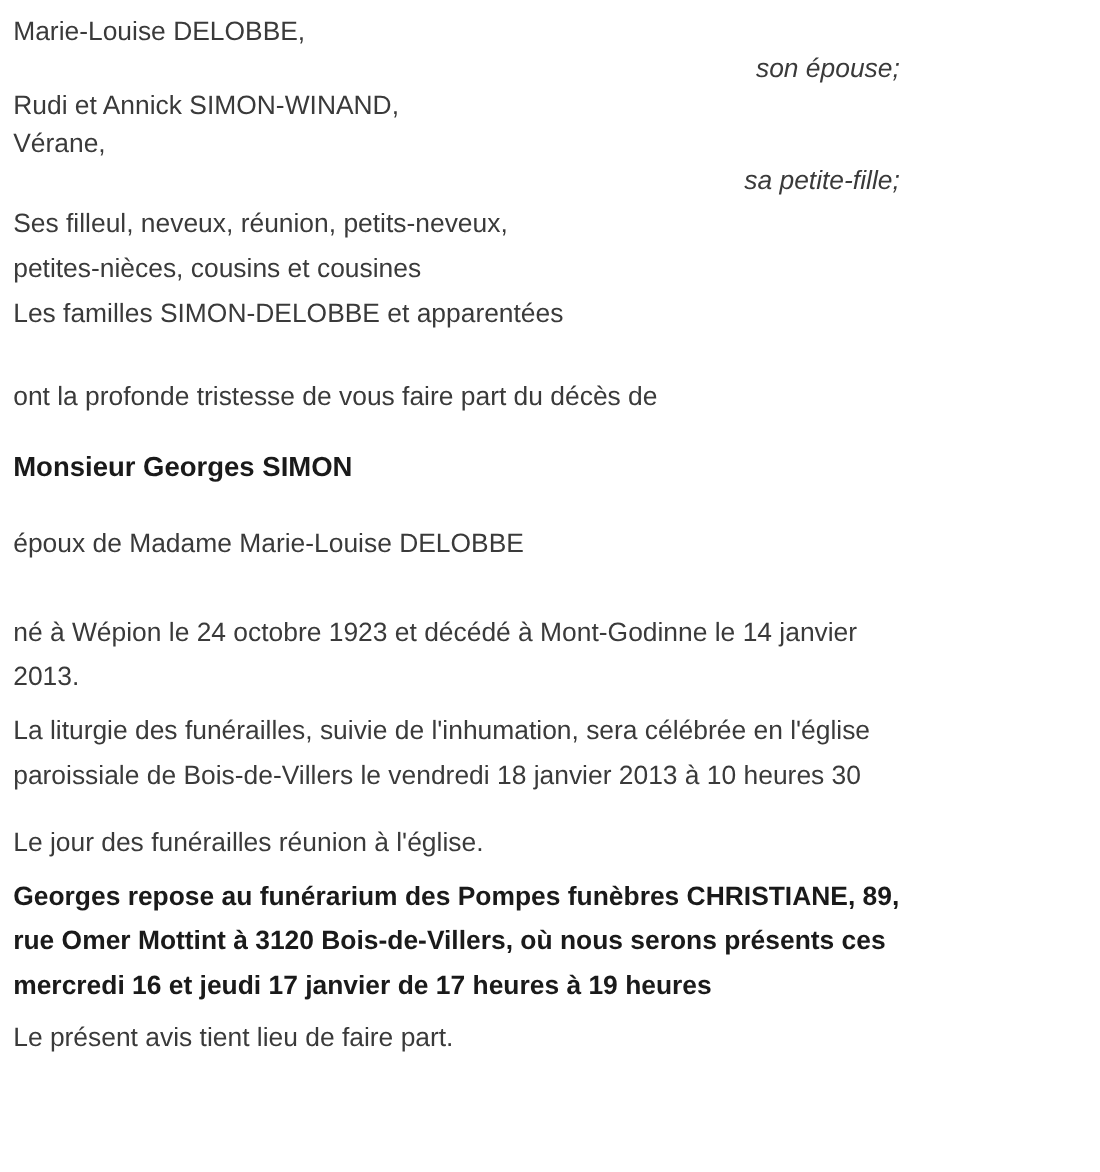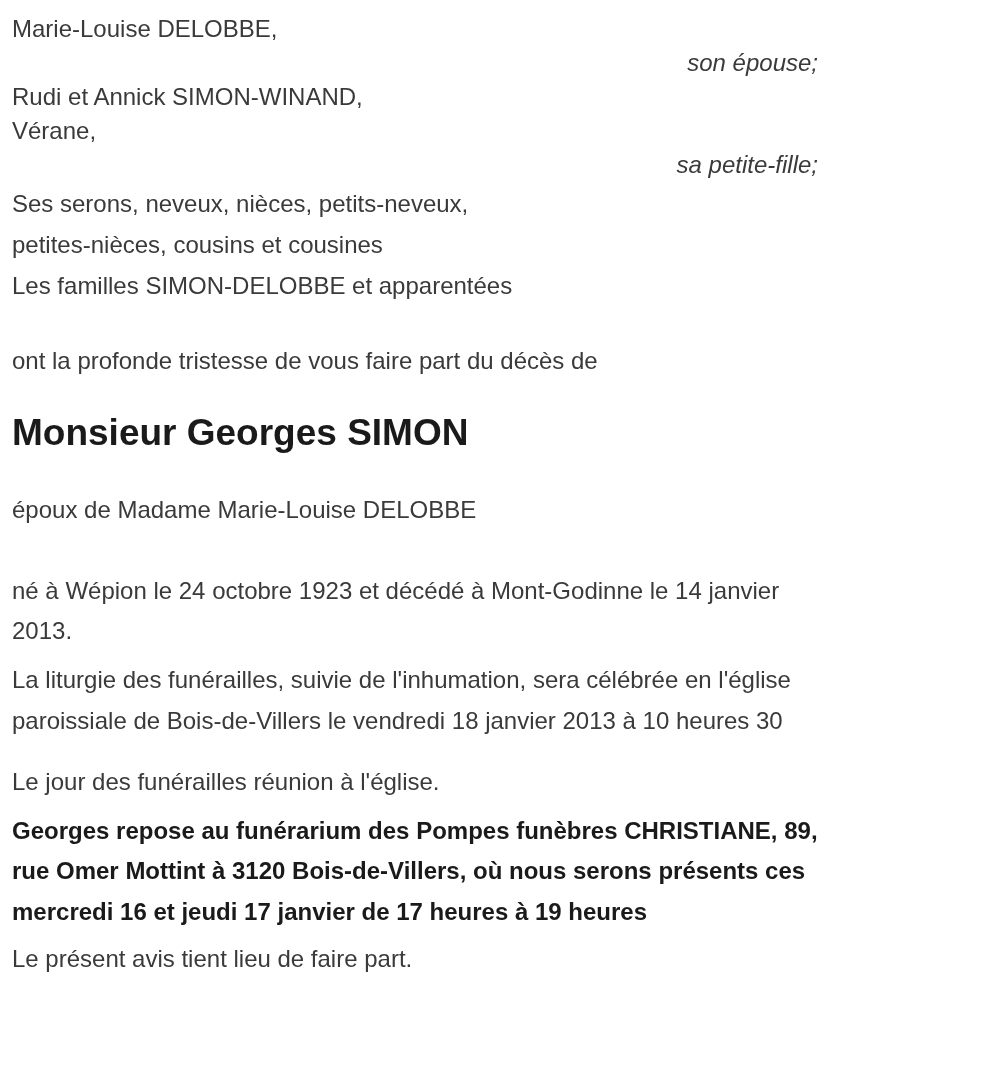--- a/index.html
+++ b/index.html
@@ -20,21 +20,21 @@
   .relative-row .rel-relation {
     text-align: right;
     font-style: italic;
     line-height: 1.42;
   }
   .family-block { margin-top: 2px; }
   .line { line-height: 1.7; }
   .announcement { margin-top: 34px; line-height: 1.7; }
   .deceased-title {
     margin-top: 28px;
-    font-size: 37px;
+    font-size: 25px;
     font-weight: bold;
     color: #1a1a1a;
     line-height: 1.25;
     font-family: "Liberation Sans", sans-serif;
   }
   .spouse-line { margin-top: 34px; line-height: 1.7; }
   .birth-death-block { margin-top: 40px; }
   .ceremony-block { margin-top: 8px; }
   .meeting-line { margin-top: 20px; line-height: 1.7; }
   .funeral-home-block {
@@ -63,21 +63,21 @@
     <div class="relative-row">
       <div class="rel-name">Rudi et Annick SIMON-WINAND,</div>
     </div>
     <div class="relative-row">
       <div class="rel-name">Vérane,</div>
       <div class="rel-relation">sa petite-fille;</div>
     </div>
   </div>
 
   <div class="family-block">
-    <div class="line">Ses serons, neveux, nièces, petits-neveux,</div>
+    <div class="line">Ses filleul, neveux, réunion, petits-neveux,</div>
     <div class="line">petites-nièces, cousins et cousines</div>
     <div class="line">Les familles SIMON-DELOBBE et apparentées</div>
   </div>
 
   <div class="announcement">ont la profonde tristesse de vous faire part du décès de</div>
 
   <h1 class="deceased-title">Monsieur Georges SIMON</h1>
 
   <div class="spouse-line">époux de Madame Marie-Louise DELOBBE</div>
 

